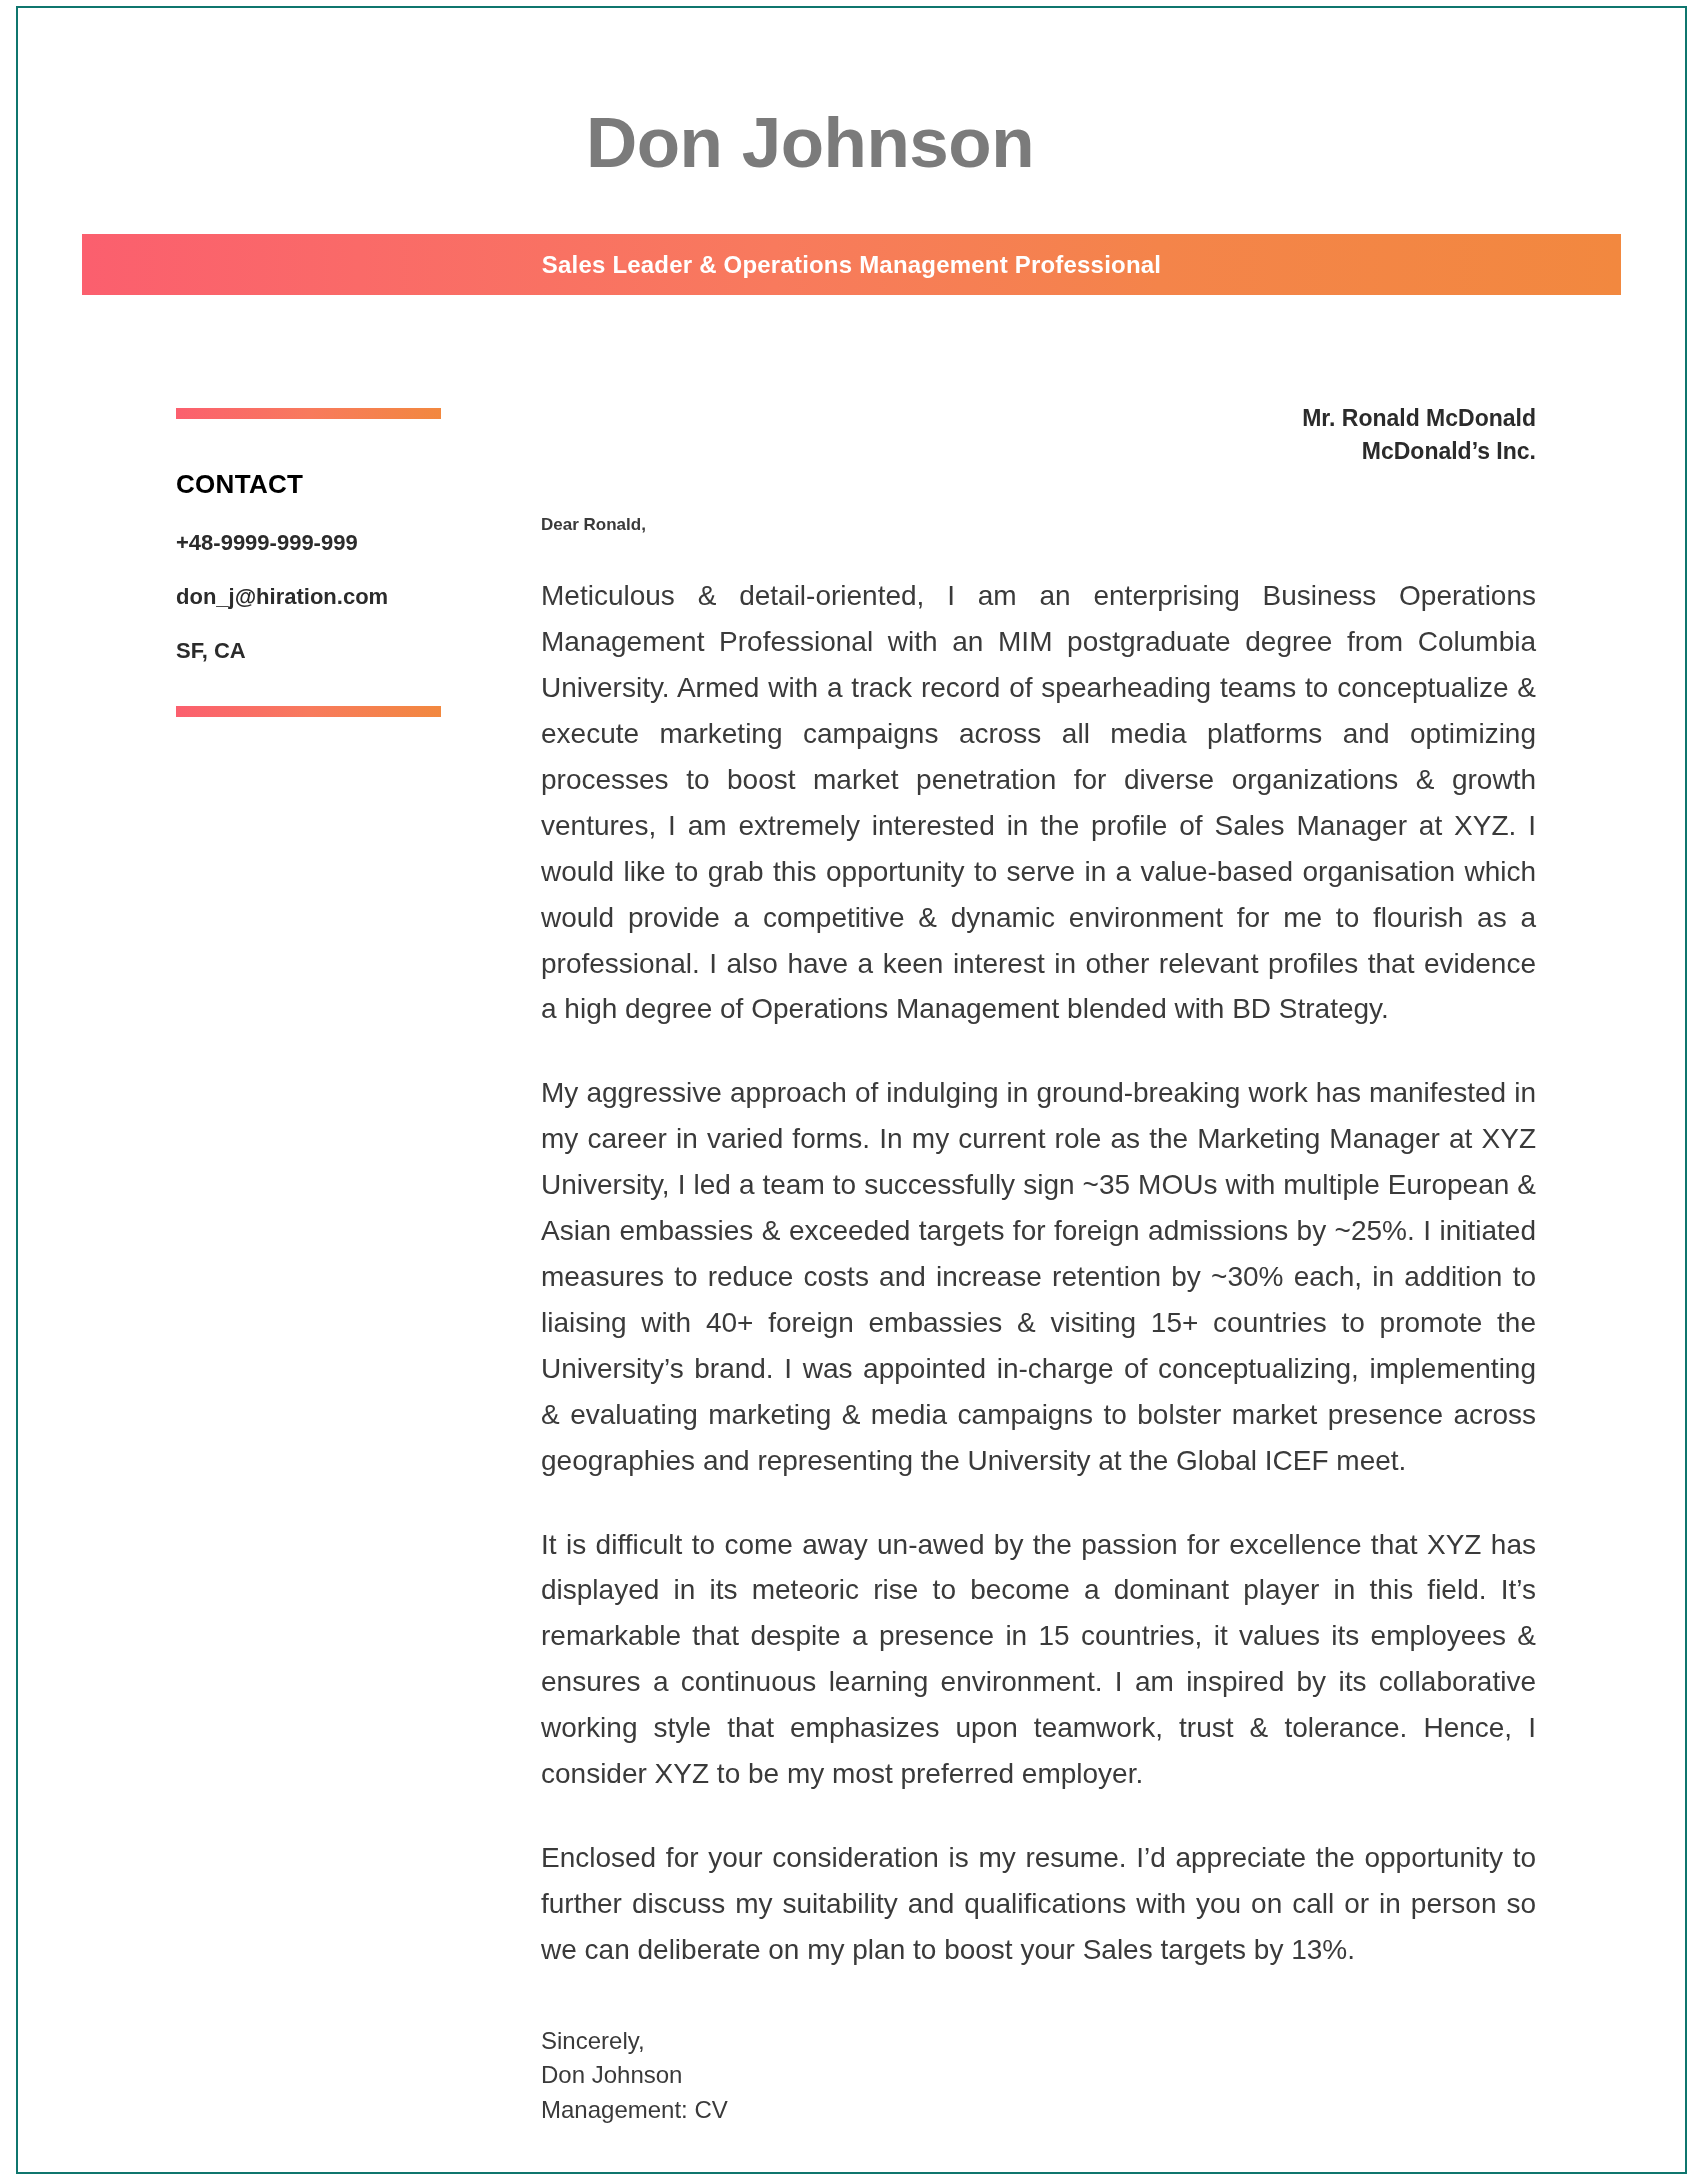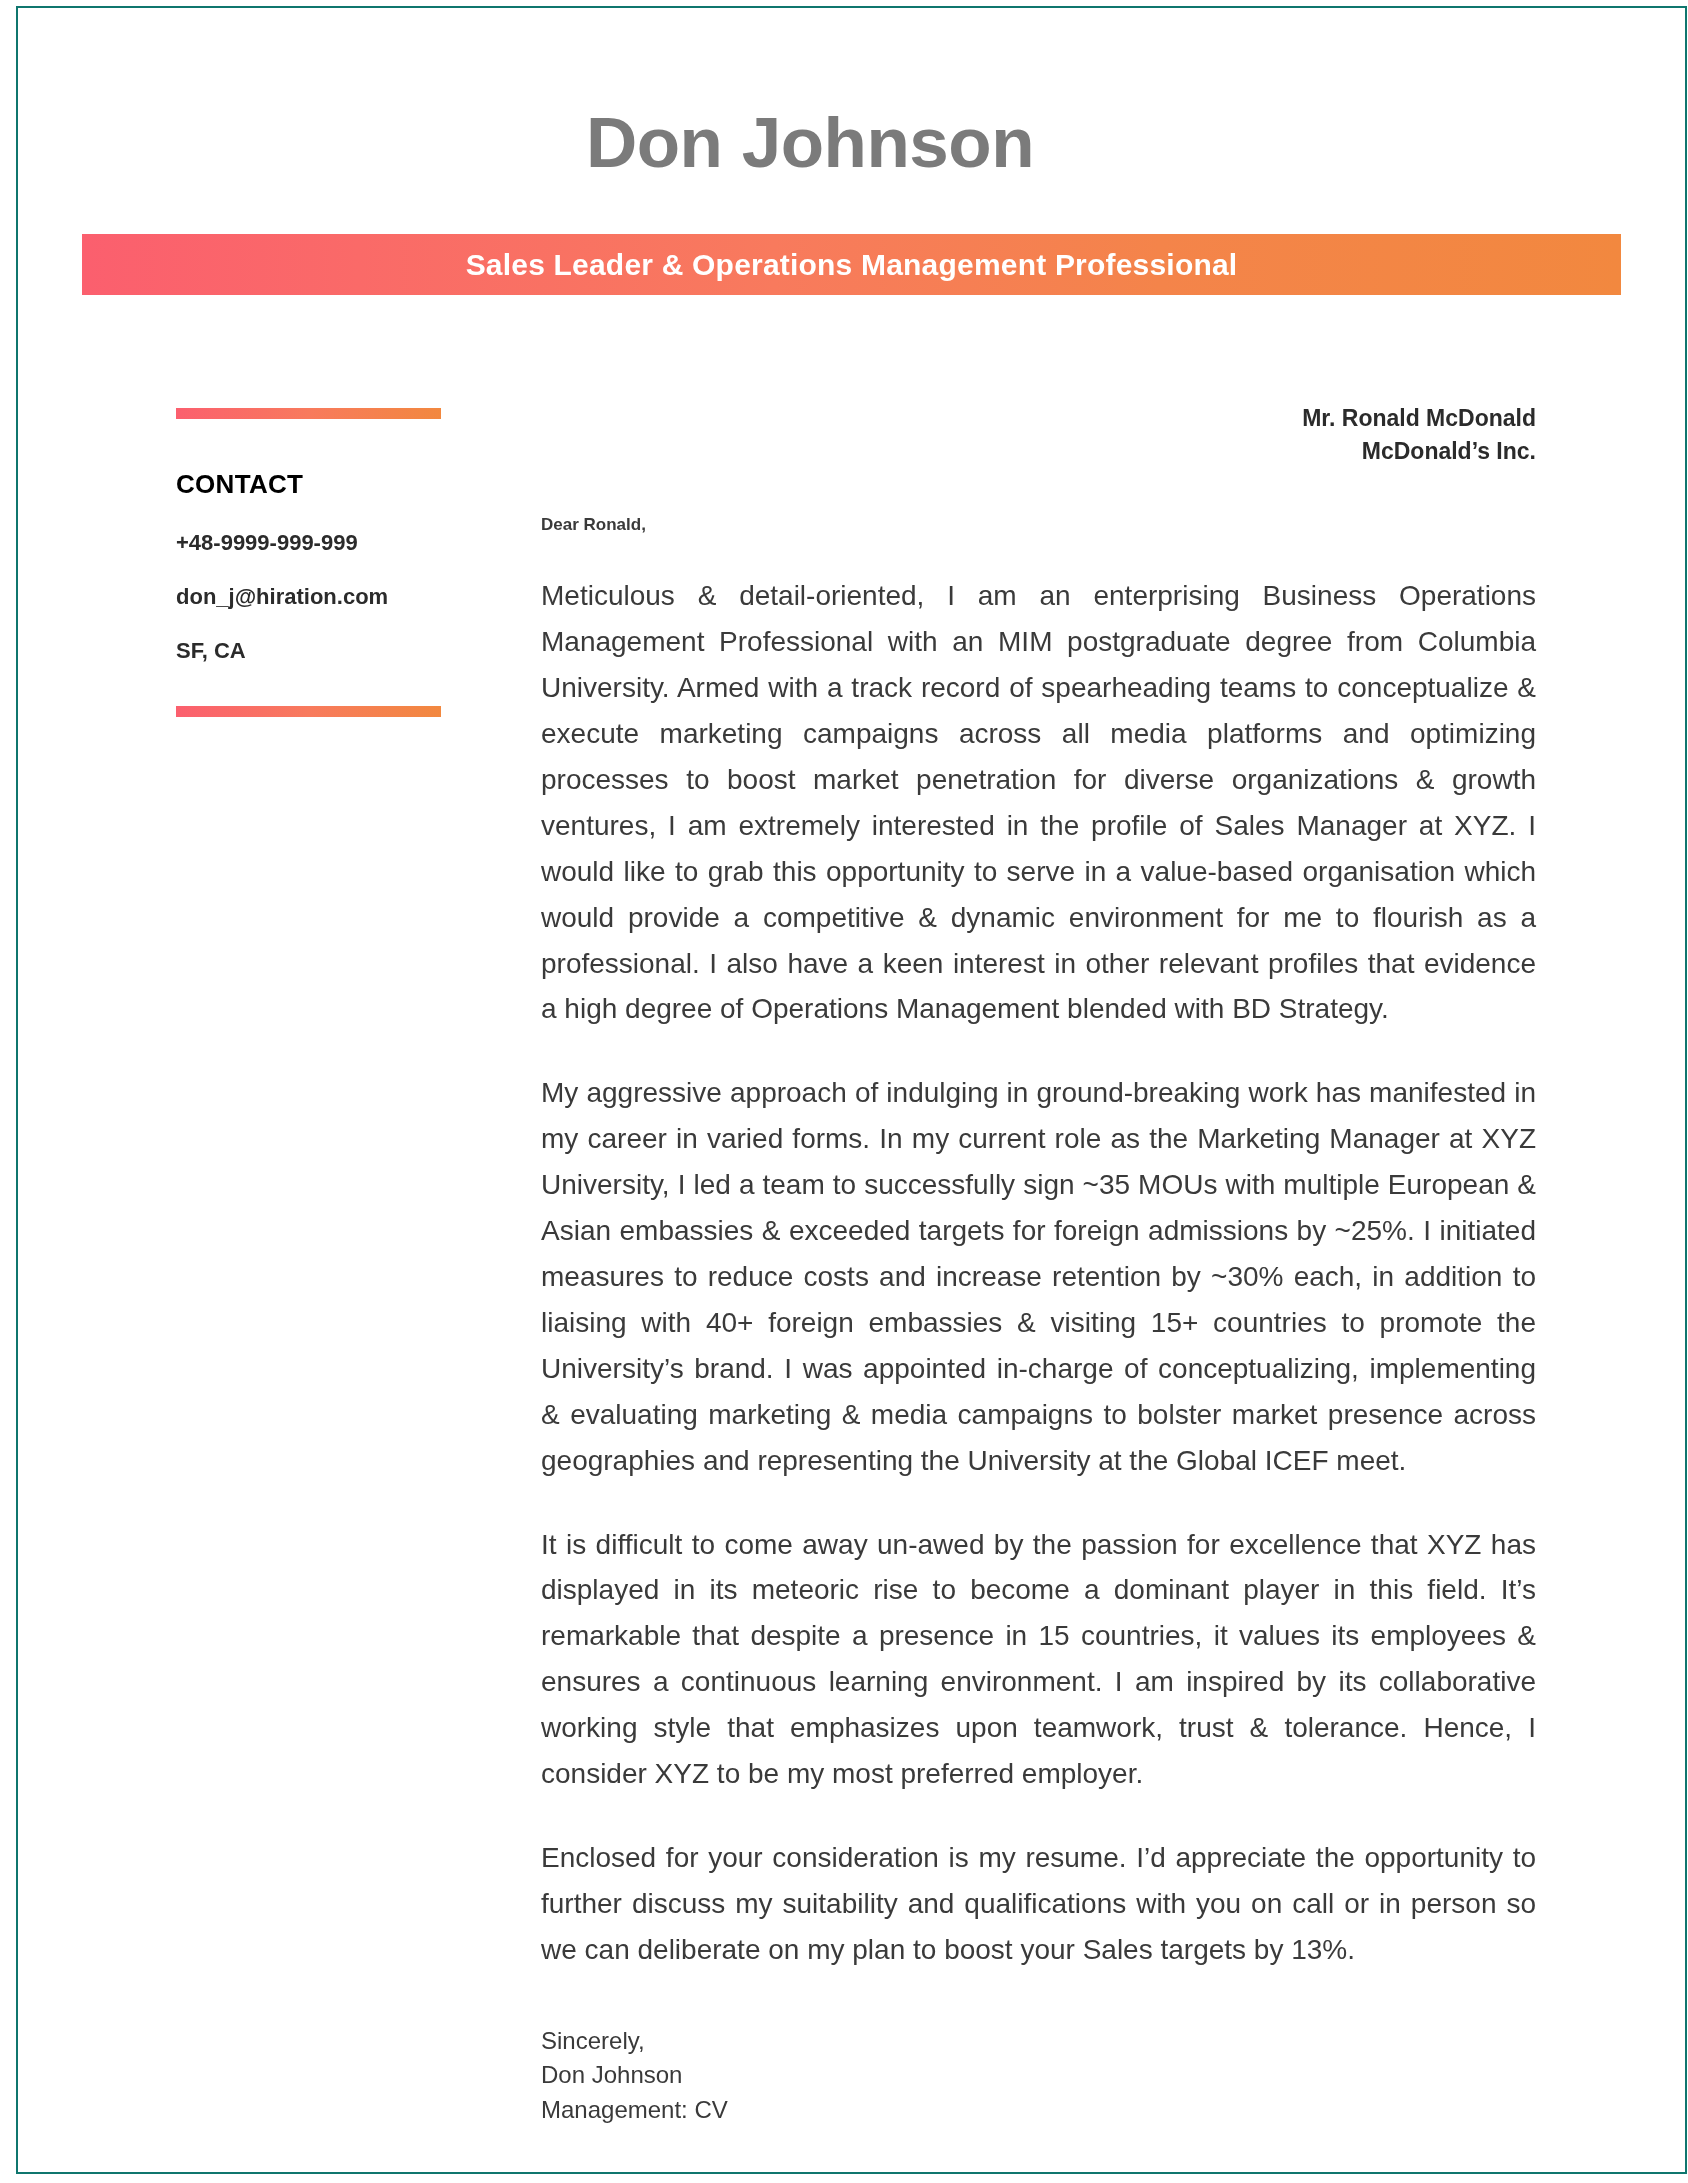--- a/index.html
+++ b/index.html
@@ -55,21 +55,21 @@
     top: 226px;
     width: 1539px;
     height: 61px;
     background: linear-gradient(90deg, #fb5f6e 0%, #fa6a68 18%, #f87a5d 45%, #f4844a 70%, #f2883f 100%);
     display: flex;
     align-items: center;
     justify-content: center;
   }
   .tagline-text {
     color: #ffffff;
-    font-size: 30px;
+    font-size: 24px;
     font-weight: bold;
     letter-spacing: 0.2px;
     font-family: "Liberation Sans", sans-serif;
   }
 
   
   .contact-col {
     position: absolute;
     left: 158px;
     top: 400px;

